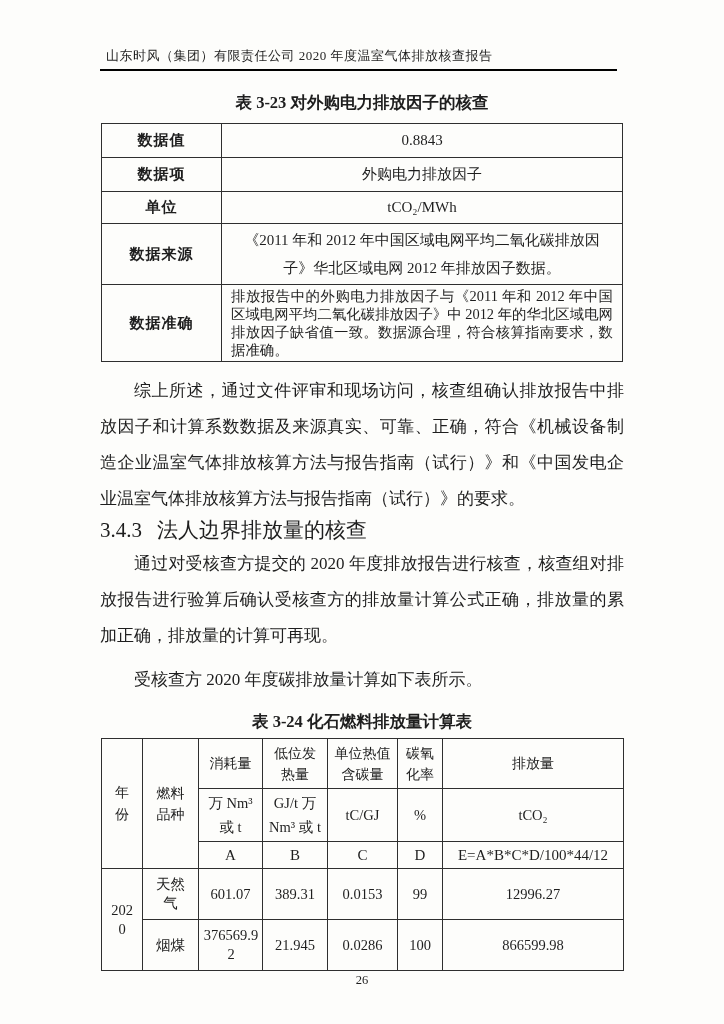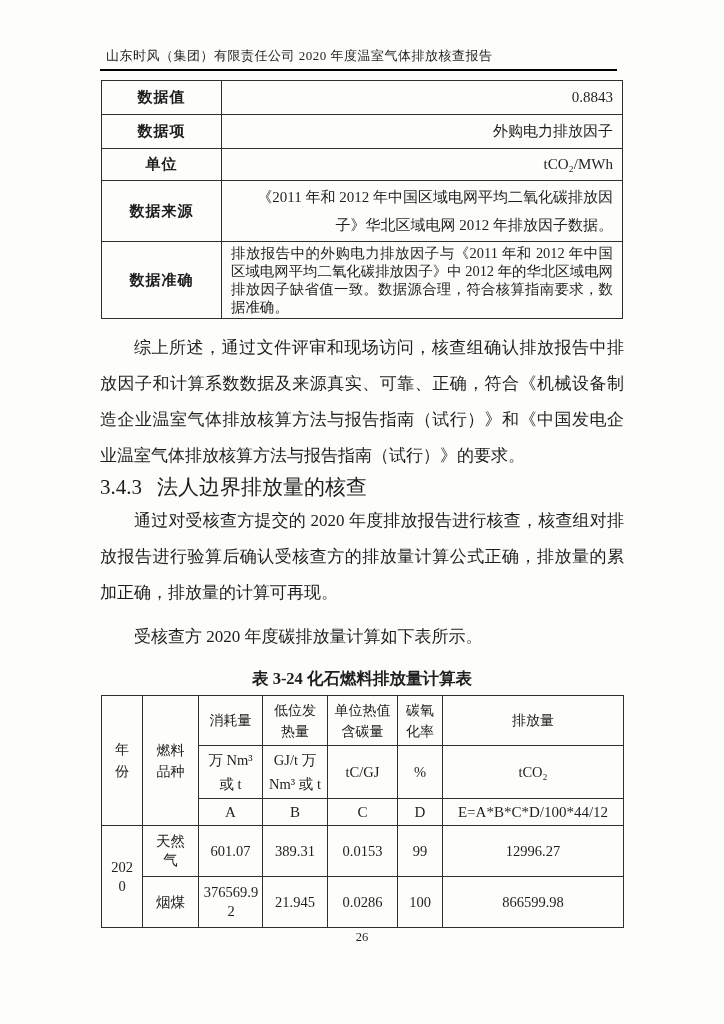--- a/index.html
+++ b/index.html
@@ -35,21 +35,21 @@
 
   table { border-collapse:collapse; table-layout:fixed; }
   td { border:1.5px solid #2f2f2f; vertical-align:middle; }
 
   .t23 { width:522px; margin:9px 0 0 1px; }
   .t23 .lbl {
     width:117px; text-align:center;
     font-weight:bold; font-size:15px;
     letter-spacing:1px;
   }
-  .t23 .val { padding:2px 9px; font-size:15px; text-align:right; }
+  .t23 .val { padding:2px 9px; font-size:15px; text-align:center; }
   .t23 .r1 td { height:29px; }
   .t23 .r2 td { height:29px; }
   .t23 .r3 td { height:27px; }
   .t23 .r4 td { height:56px; }
   .t23 .r4 .val { line-height:28px; }
   .t23 .r5 td { height:72px; }
   .t23 .r5 .val { line-height:18px; font-size:14.4px; text-align:justify; }
 
   .body {
     width:524px;
@@ -98,20 +98,21 @@
 </head>
 <body>
 
 <div class="page">
   <div class="content">
 
     <div class="header">
       <span>山东时风（集团）有限责任公司 2020 年度温室气体排放核查报告</span>
     </div>
 
+    <div class="doc-title t23-title">表 3-23 对外购电力排放因子的核查</div>
 
     <table class="t23">
       <tbody>
           <tr class="r1">
         <td class="lbl">数据值</td>
         <td class="val">0.8843</td>
       </tr>
       <tr class="r2">
         <td class="lbl">数据项</td>
         <td class="val">外购电力排放因子</td>

